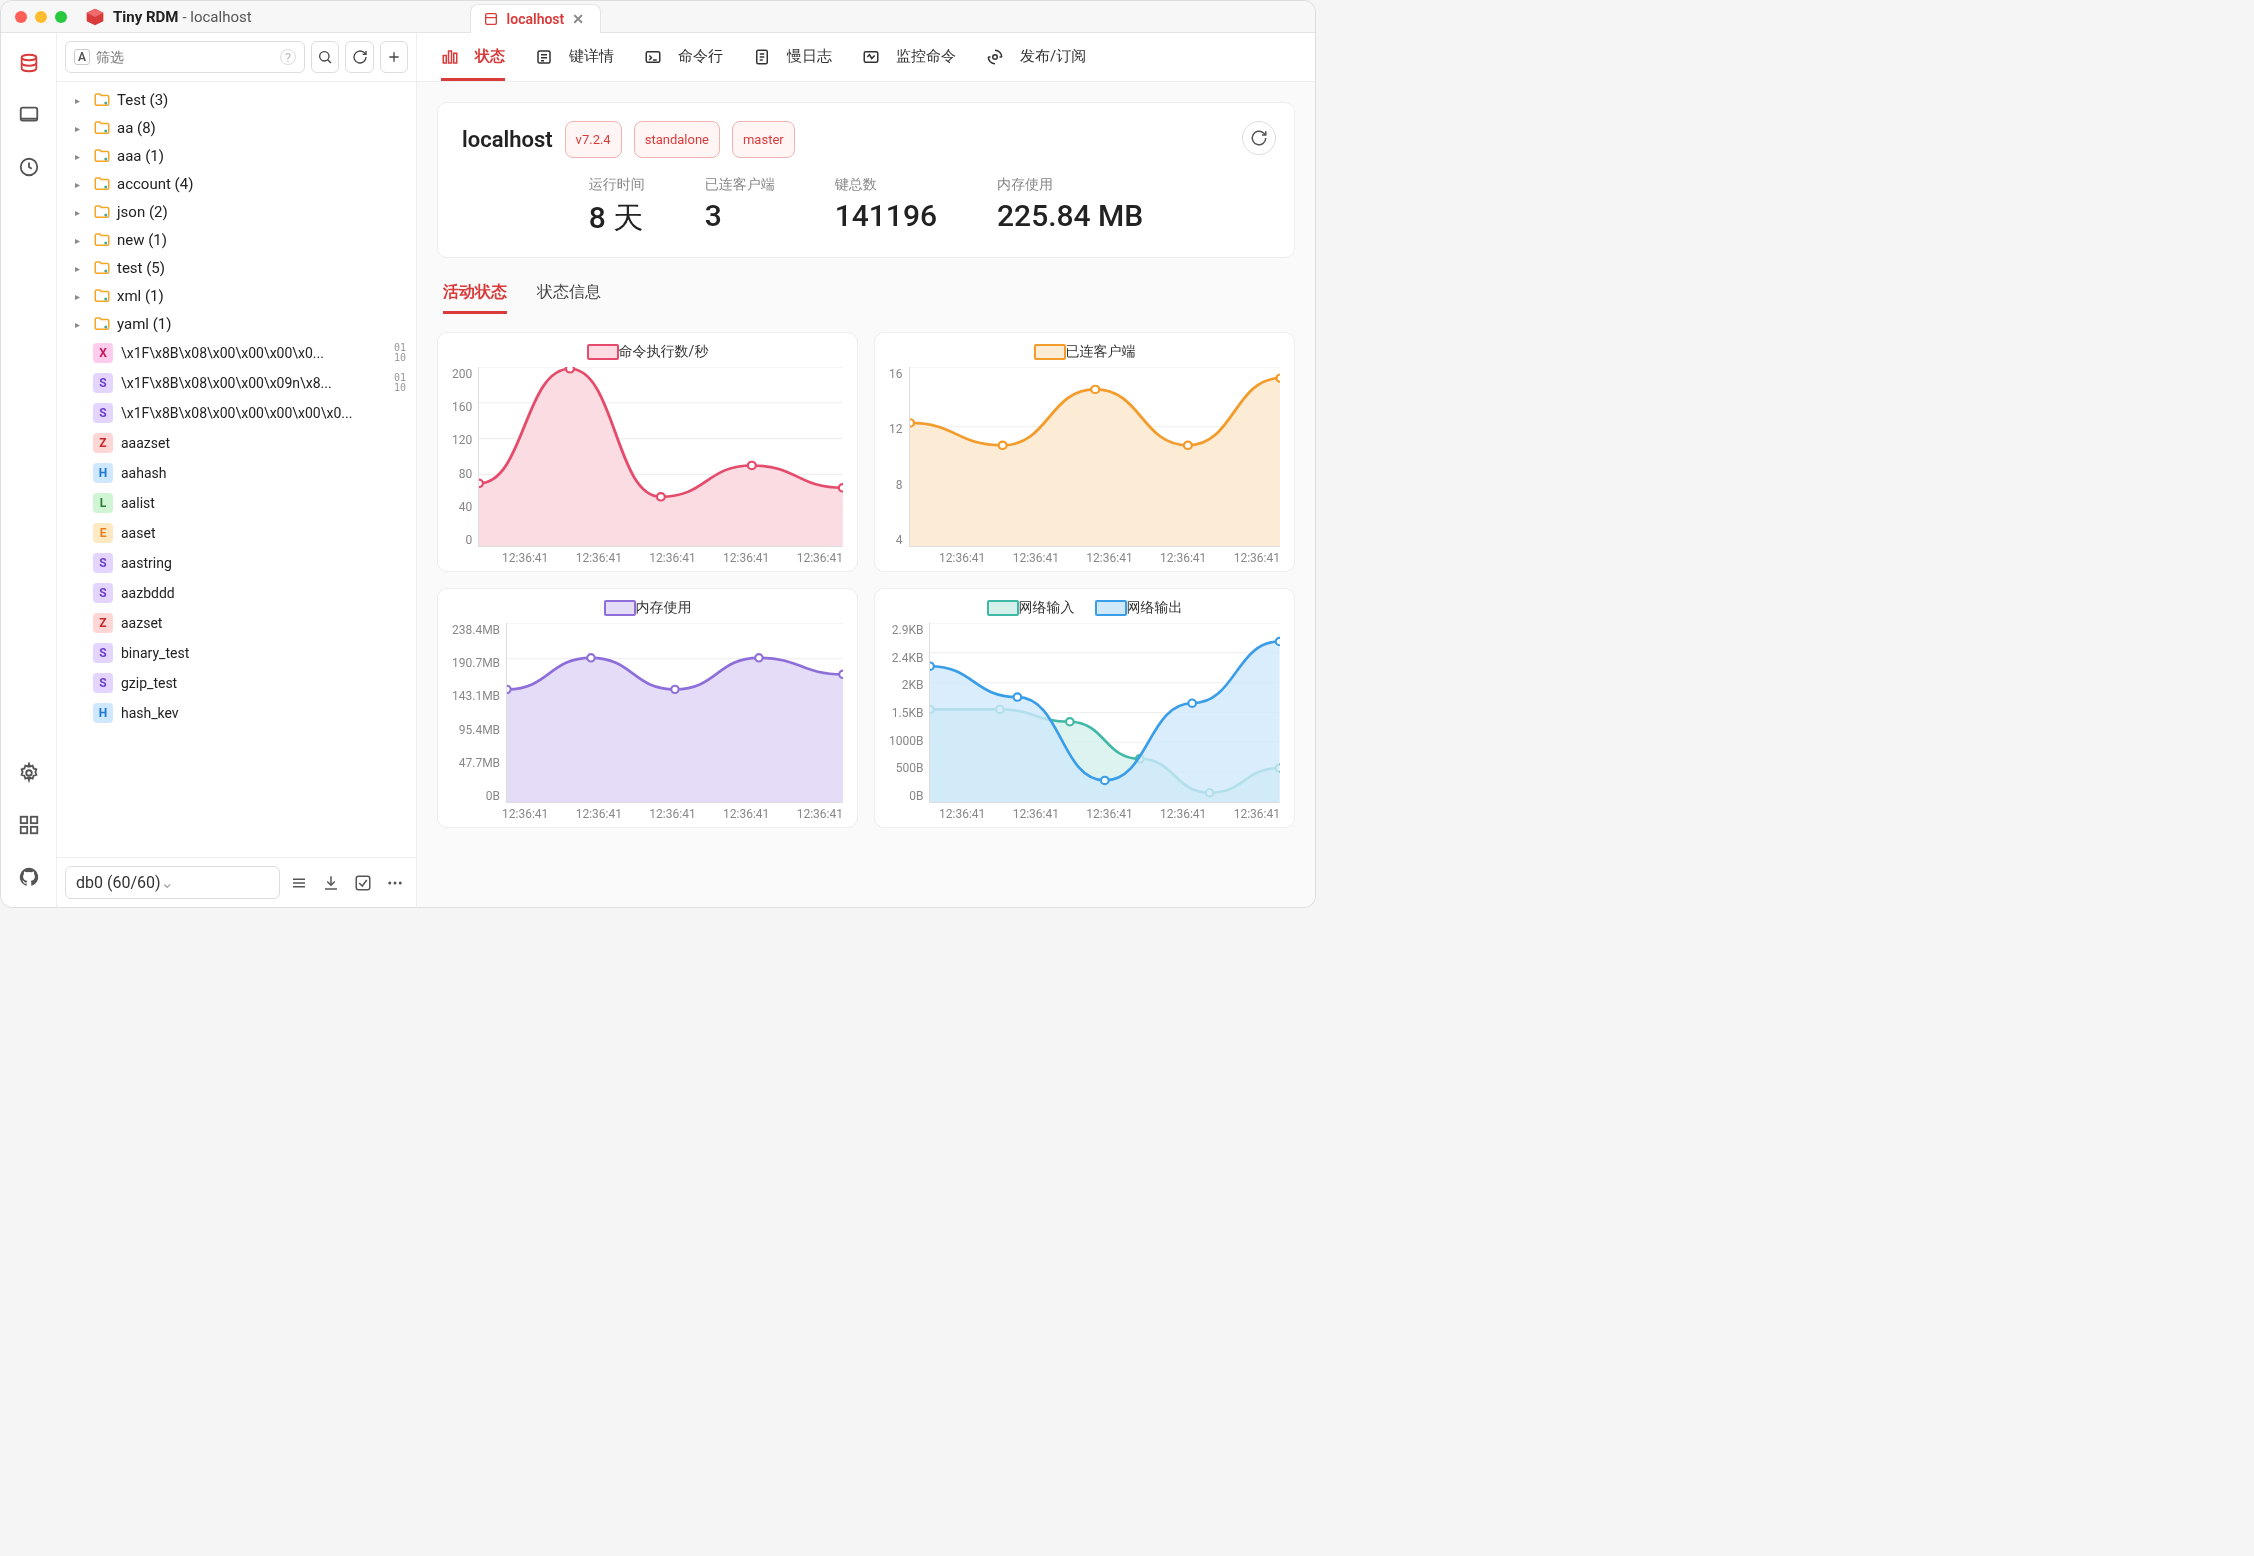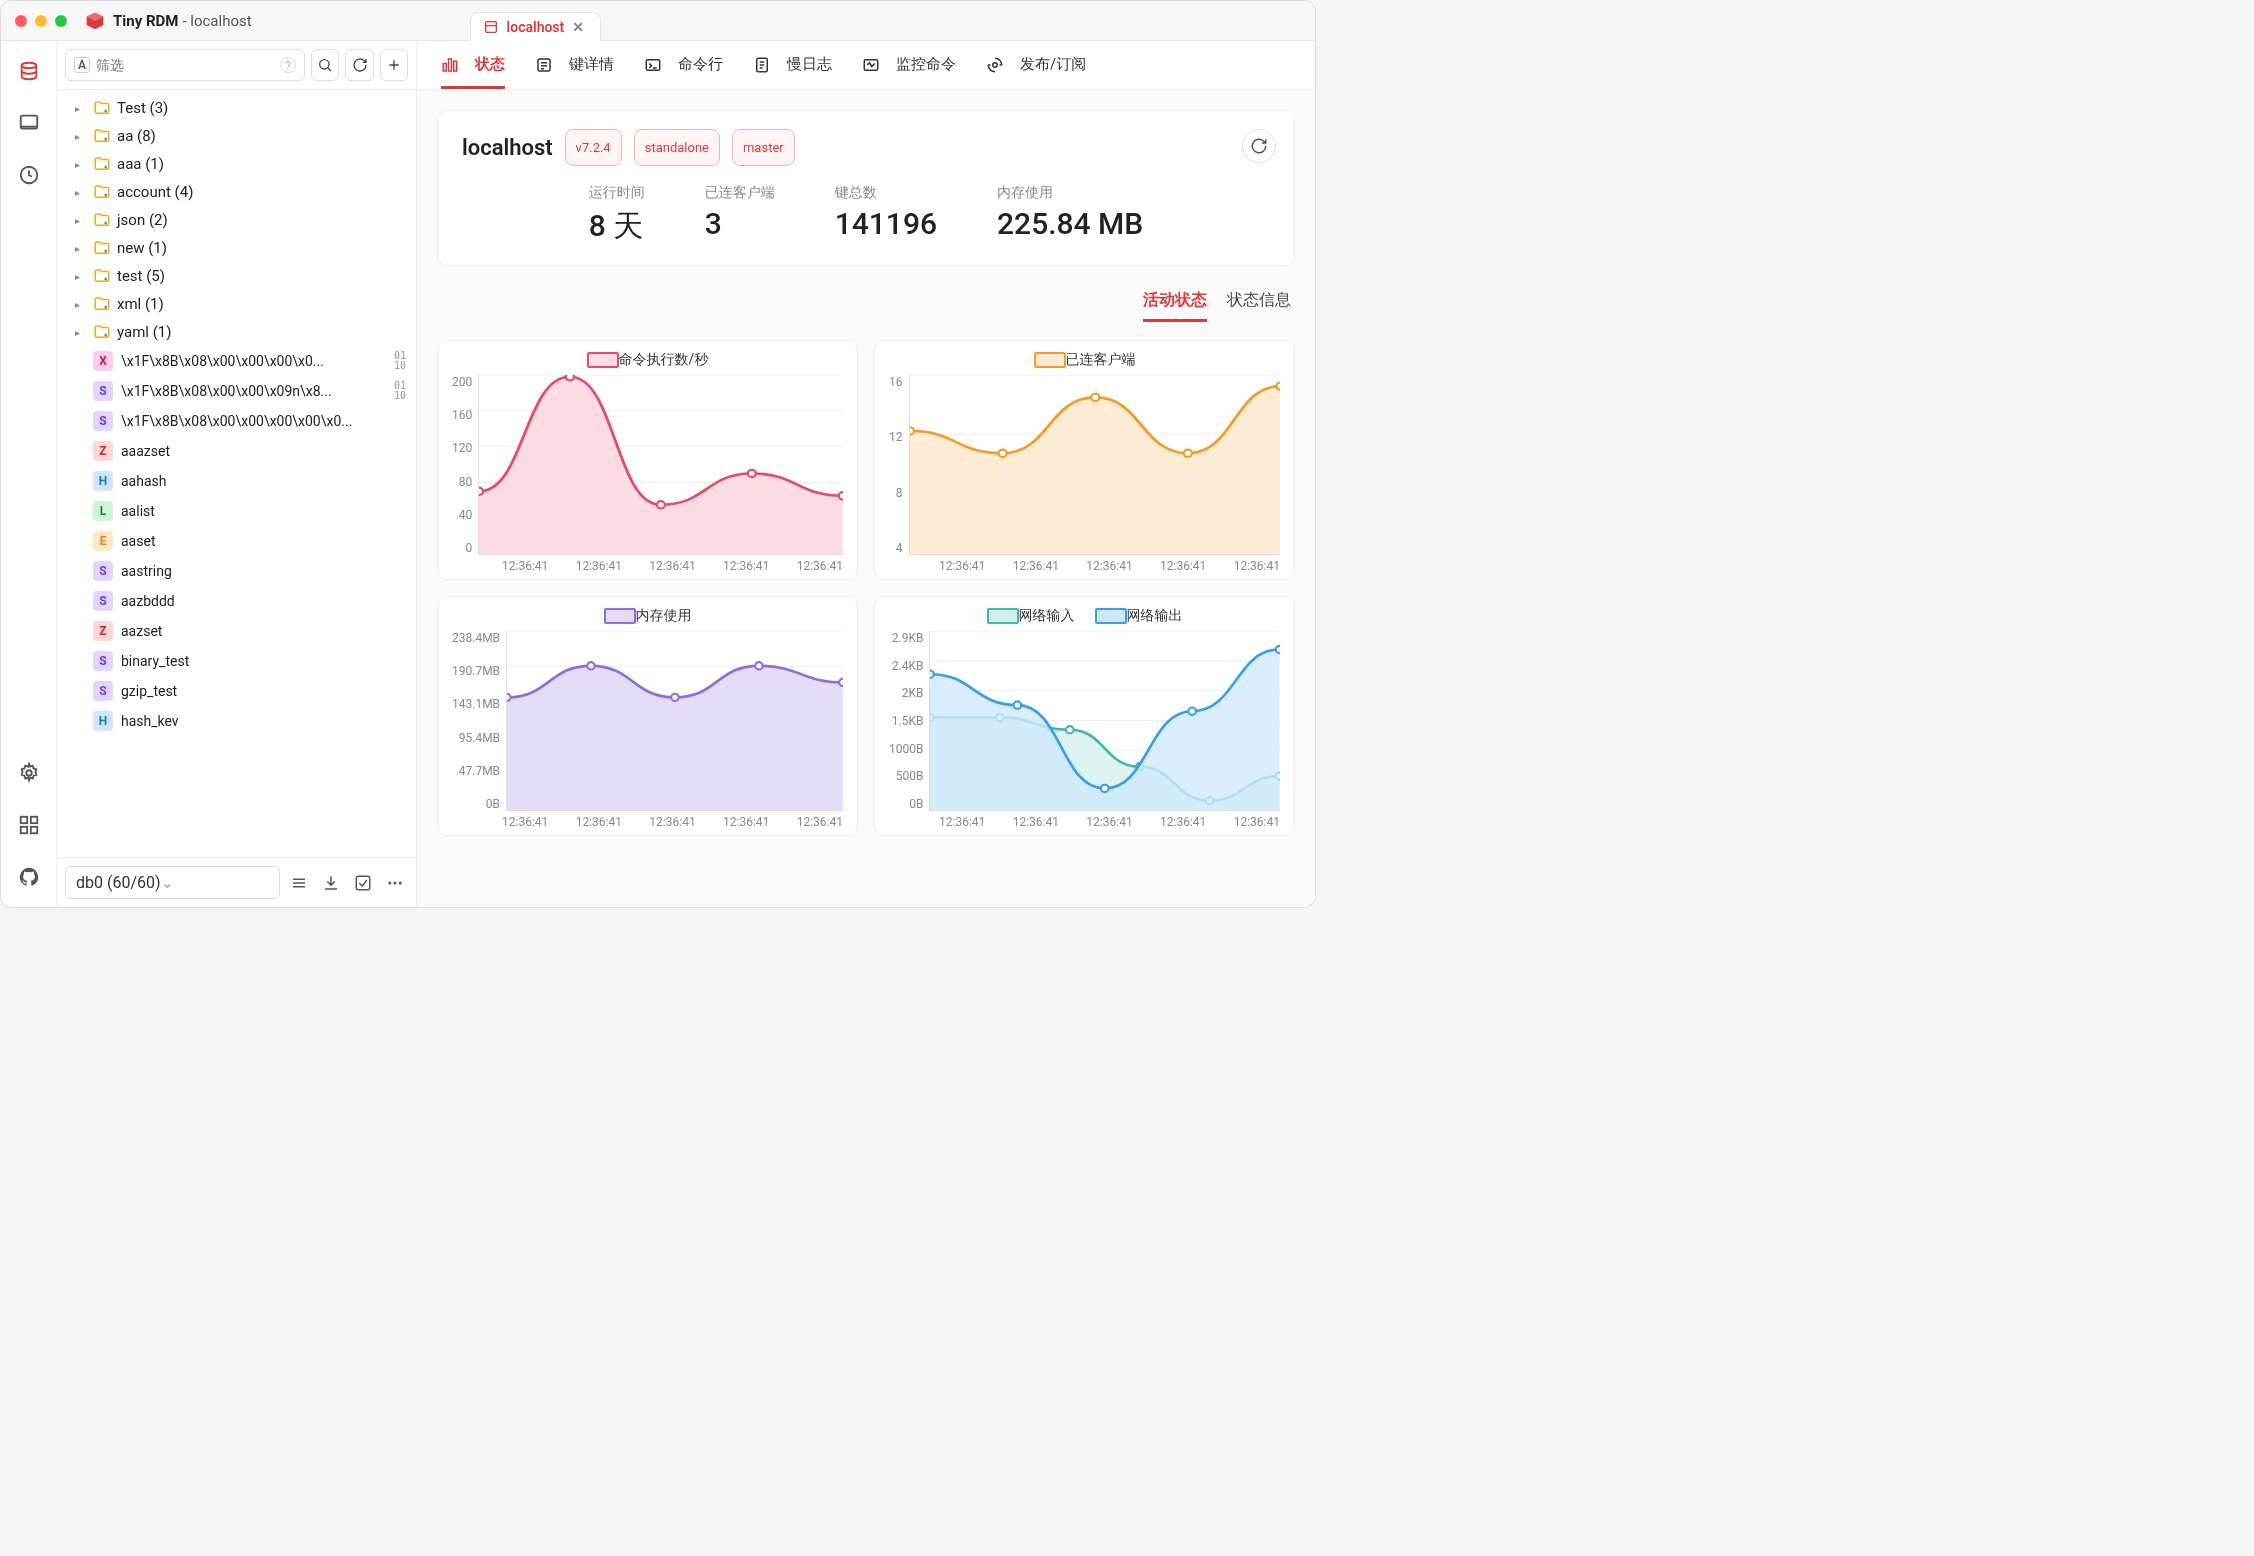--- a/index.html
+++ b/index.html
@@ -18,21 +18,21 @@
     }
     .window {
       display: flex;
       flex-direction: column;
       height: 100%;
       background: #fff;
       border-radius: 12px;
       overflow: hidden;
     }
     .titlebar {
-      height: 40px;
+      height: 32px;
       background: #f7f7f7;
       display: flex;
       align-items: center;
       padding: 0 14px;
       border-bottom: 1px solid #e5e5e5;
       flex-shrink: 0;
     }
     .traffic-lights {
       display: flex;
       gap: 8px;
@@ -347,23 +347,22 @@
       color: #888;
       margin-bottom: 4px;
     }
     .stat-block .stat-value {
       font-size: 30px;
       font-weight: 500;
       color: #222;
     }
     .sub-tabs {
       display: flex;
-      gap: 20px;
-      margin: 24px 4px 18px 20px;
-      justify-content: flex-end;
+      gap: 30px;
+      margin: 24px 4px 18px 6px;
     }
     .sub-tab {
       font-size: 16px;
       color: #444;
       padding-bottom: 8px;
       cursor: pointer;
       border-bottom: 3px solid transparent;
     }
     .sub-tab.active {
       color: #d93b3b;

